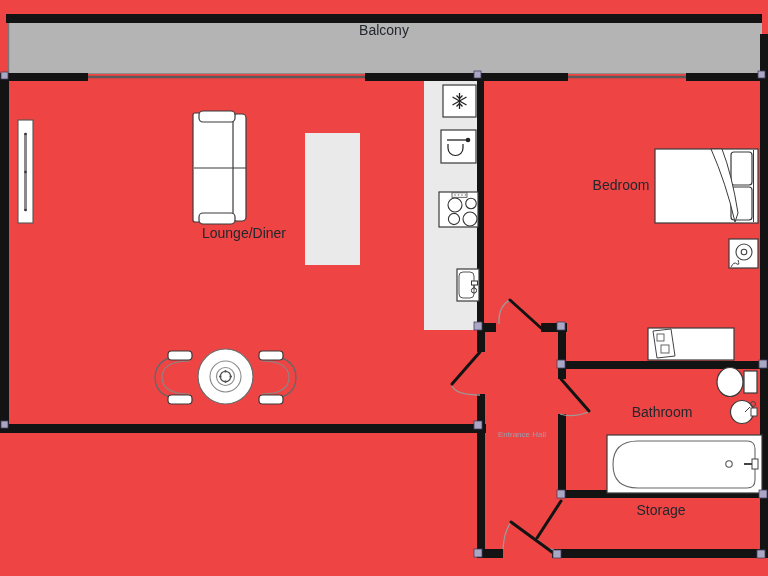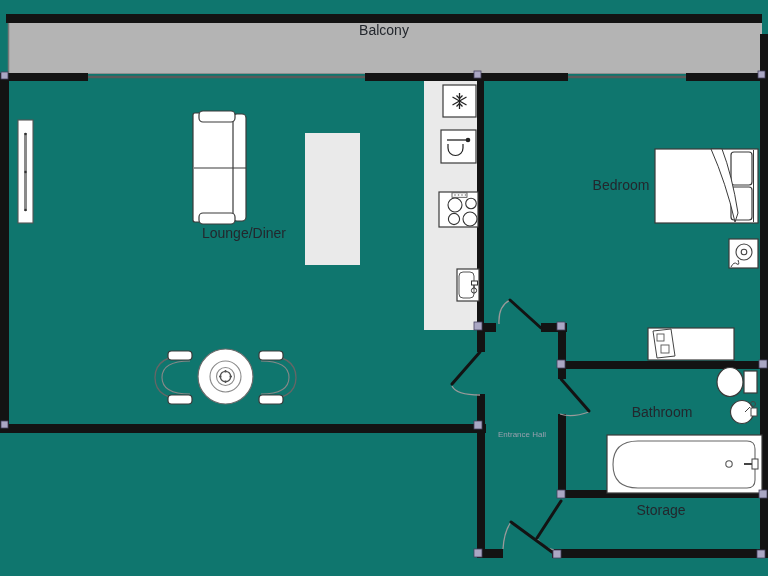--- a/index.html
+++ b/index.html
@@ -1,16 +1,16 @@
 <!DOCTYPE html>
 <html><head>
 <meta charset="utf-8">
 <style>
   html,body{margin:0;padding:0;background:#ffffff;}
-  .stage{position:relative;width:768px;height:576px;background:#0f766e;overflow:hidden;
+  .stage{position:relative;width:768px;height:576px;background:#ef4444;overflow:hidden;
          font-family:"Liberation Sans","DejaVu Sans",sans-serif;}
   svg{display:block}
   .room-label{font-family:"Liberation Sans","DejaVu Sans",sans-serif;font-size:14px;fill:#23272d;}
   .hall-label{font-family:"Liberation Sans","DejaVu Sans",sans-serif;font-size:8px;fill:#98a0ae;}
   .balcony-label{font-family:"Liberation Sans","DejaVu Sans",sans-serif;font-size:14px;fill:#23272d;}
   .wall{fill:#131313;}
   .fixture{fill:#ffffff;stroke:#3a3a3a;stroke-width:1.2;}
   .doorleaf{stroke:#131313;stroke-width:3;fill:none;stroke-linecap:round;}
   .doorarc{stroke:#9a9a9a;stroke-width:1.3;fill:none;}
   .handle{fill:#aaa7c4;stroke:#46425f;stroke-width:0.8;}

